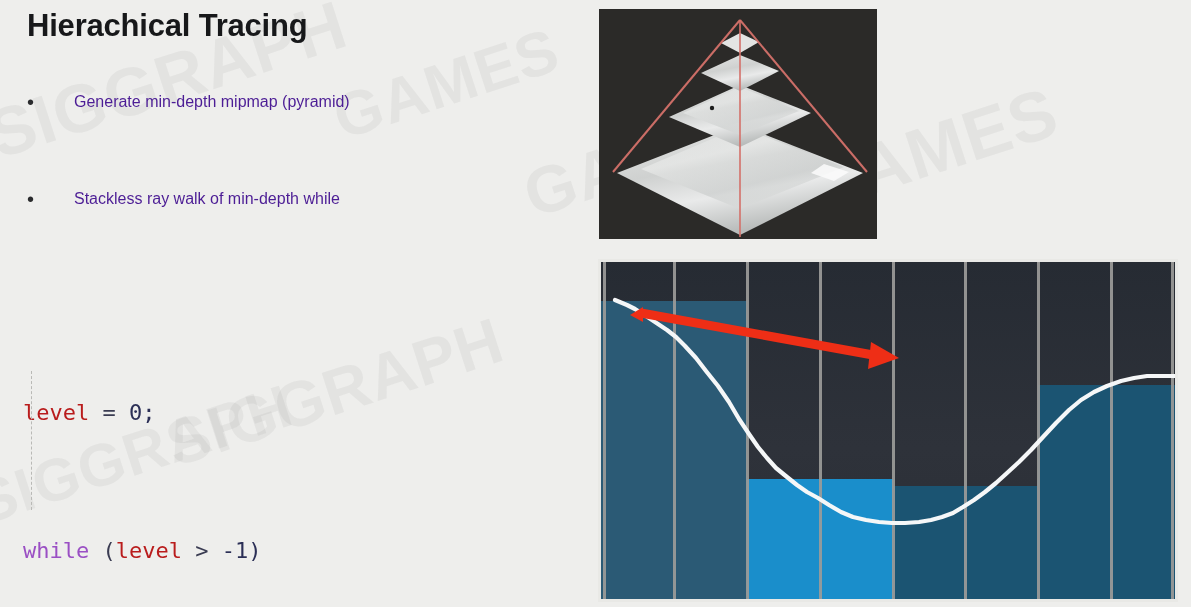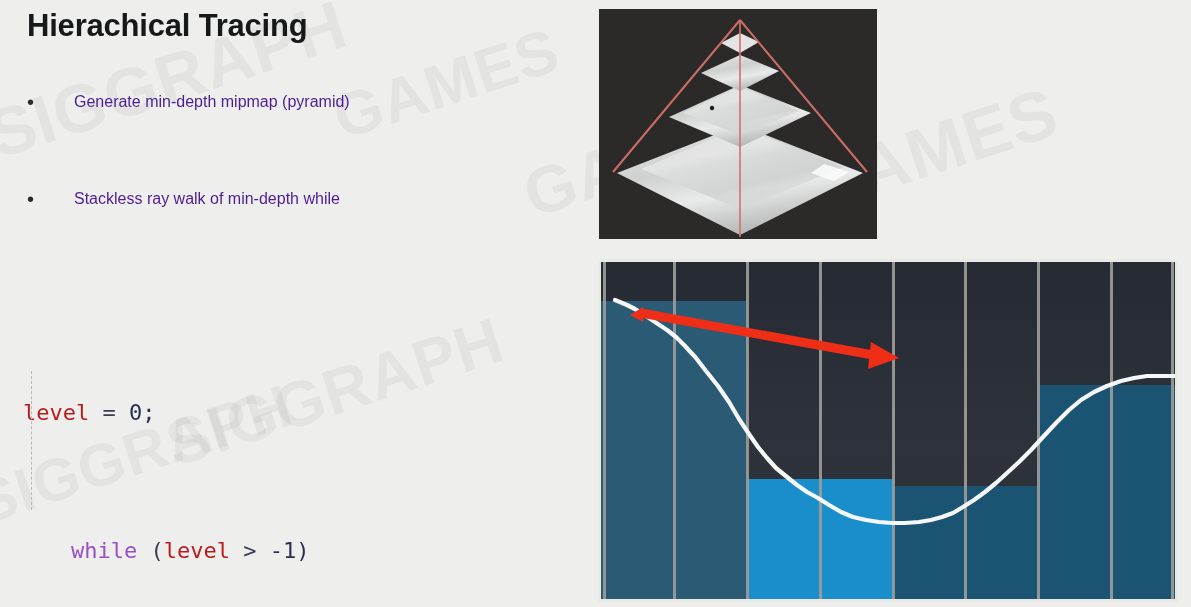--- a/index.html
+++ b/index.html
@@ -73,21 +73,21 @@
   .code-block {
     position: absolute;
     left: 23px; top: 292px;
     font-family: "DejaVu Sans Mono", "Liberation Mono", monospace;
     font-size: 22px;
     line-height: 34.5px;
     white-space: pre;
     color: #2e3152;
   }
   .code-line { position: relative; height: 34.5px; }
-  .tok-kw      { color: #9a4fc4; margin-left: 48px; }
+  .tok-kw      { color: #9a4fc4; }
   .tok-var     { color: #b91c1c; }
   .tok-num     { color: #2b2f56; }
   .tok-punct   { color: #3a3c52; }
   .indent-guide {
     position: absolute;
     left: 31px;
     top: 371px;
     width: 0;
     height: 139px;
     border-left: 1.5px dashed #b9b9b6;

